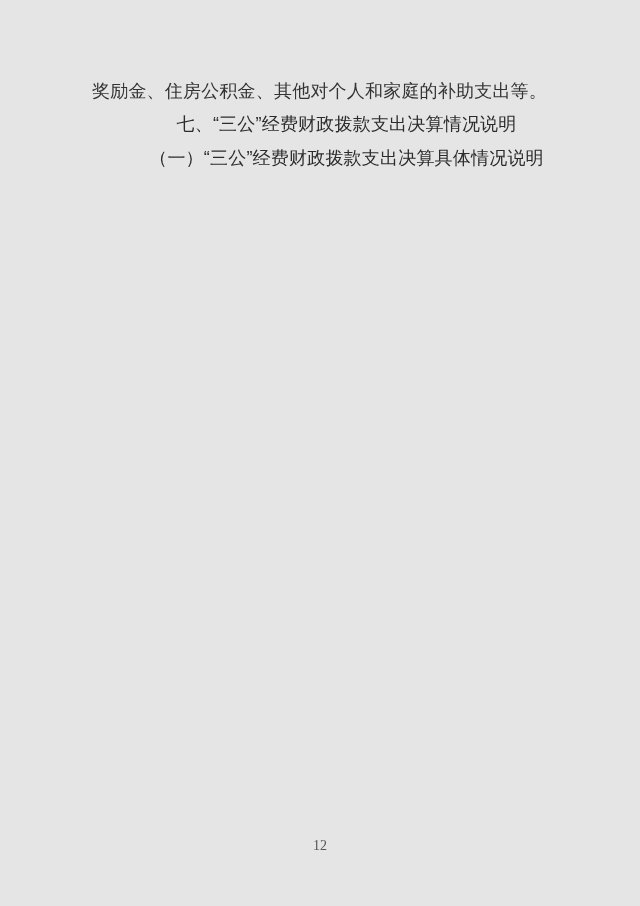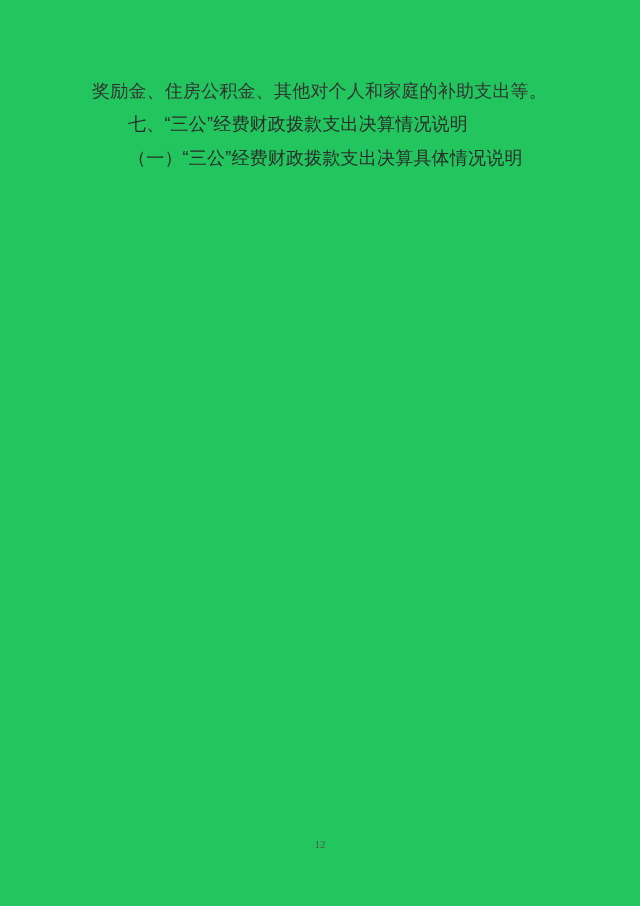--- a/index.html
+++ b/index.html
@@ -9,21 +9,21 @@
   body {
     width: 640px;
     height: 906px;
     background: #ffffff;
     position: relative;
     overflow: hidden;
   }
   .page {
     position: absolute;
     inset: 0;
-    background: #22c55e;
+    background: #e5e5e5;
   }
   .content {
     position: absolute;
     left: 92px;
     top: 75px;
     width: 473px;
     font-family: "Liberation Serif", "DejaVu Serif", serif;
     font-size: 18px;
     line-height: 33.3px;
     color: #333333;
@@ -38,31 +38,31 @@
     font-size: 18px;
     font-weight: normal;
   }
   .indent {
     text-indent: 2em;
   }
   .heading {
     font-family: "Liberation Sans", "DejaVu Sans", sans-serif;
     font-weight: bold;
     text-indent: 2em;
-    text-align: left;
+    text-align: center;
     color: #2b2b2b;
   }
   .page-number {
     position: absolute;
     top: 838px;
     left: 0;
     width: 640px;
     text-align: center;
     font-family: "Liberation Serif", "DejaVu Serif", serif;
-    font-size: 11px;
+    font-size: 14px;
     color: #555555;
   }
 </style>
 </head>
 <body>
 
 <div class="page">
 
   <div class="content">
 

